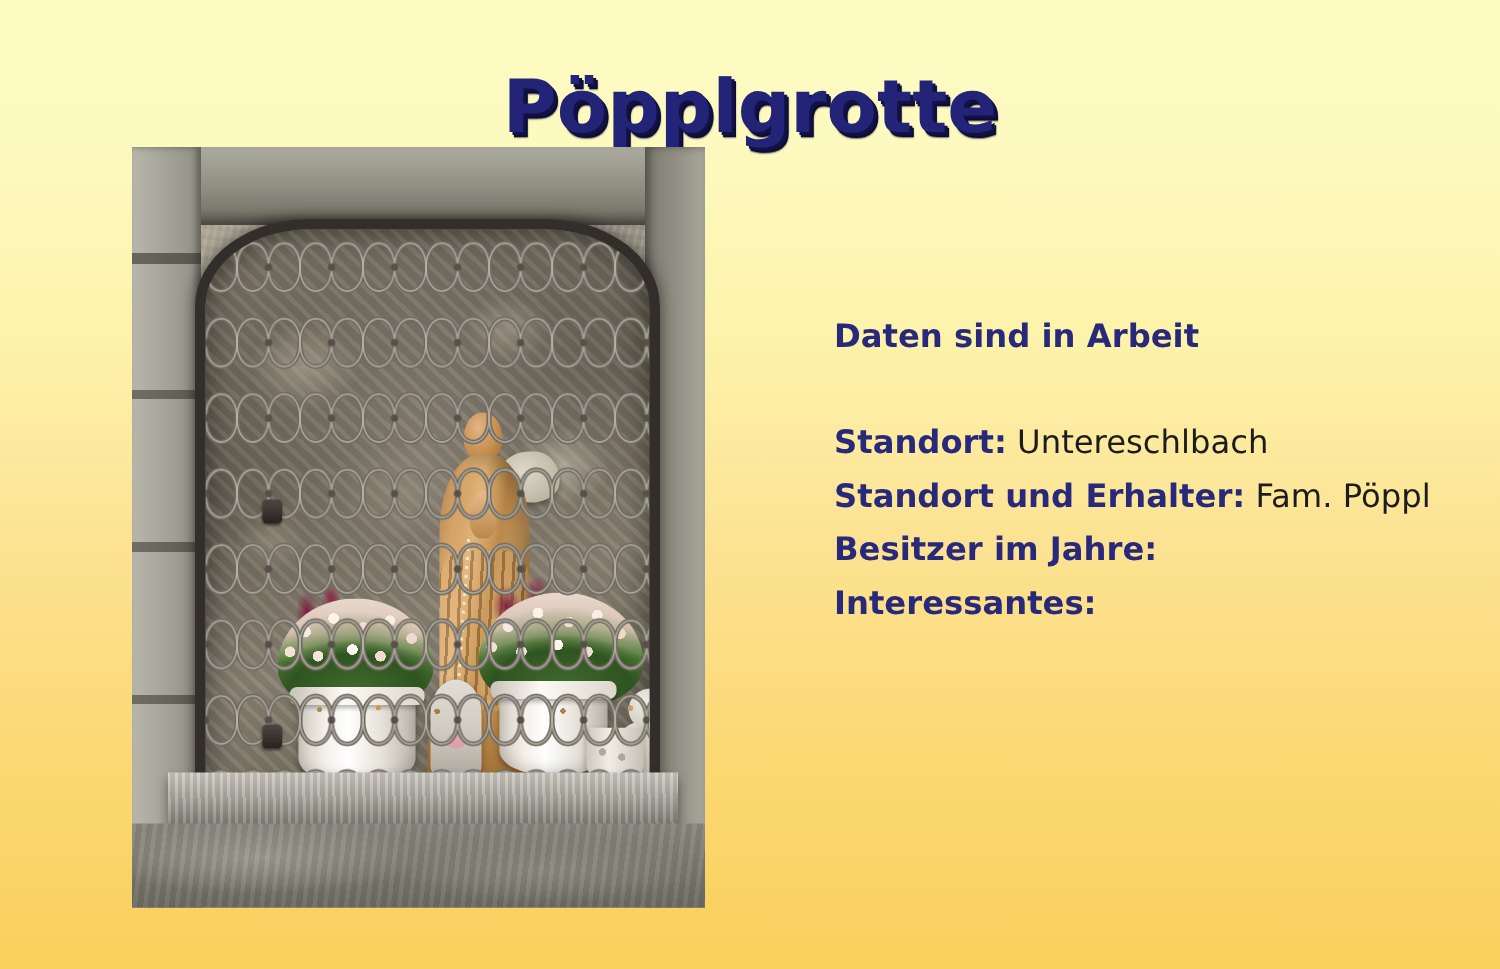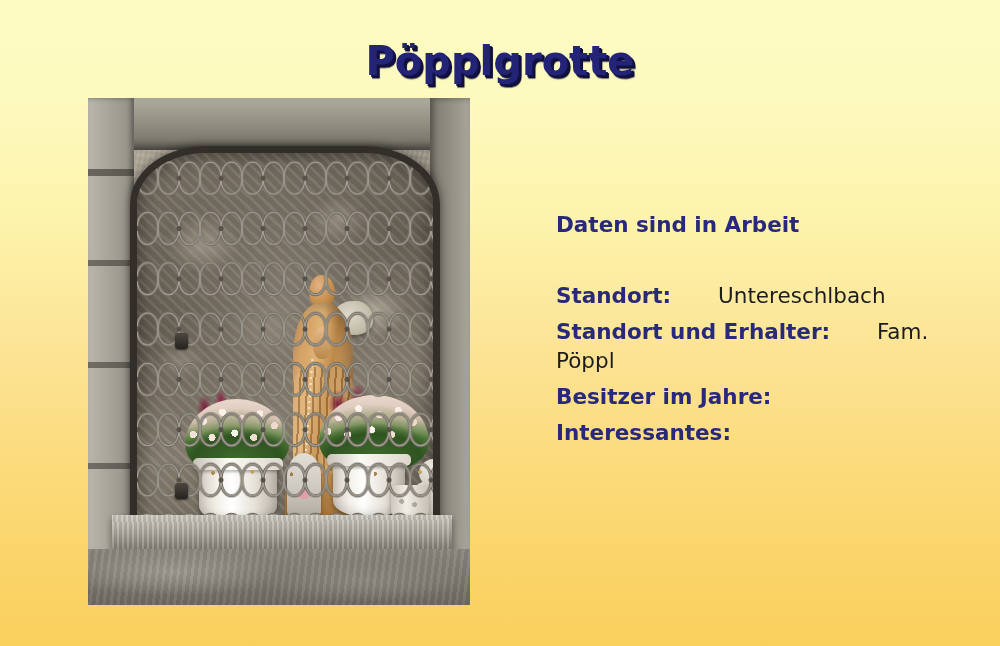--- a/index.html
+++ b/index.html
@@ -28,21 +28,21 @@
     top: 0;
     left: 0;
     width: 1000px;
     height: 92px;
     display: flex;
     align-items: flex-start;
     justify-content: center;
     padding-top: 13px;
   }
   .page-title {
-    font-size: 40px;
+    font-size: 49px;
     font-weight: bold;
     color: #232377;
     letter-spacing: 0px;
     line-height: 1.05;
     text-shadow:
        2px 2px 0 #111144,
        3px 3px 0 #0d0d33,
        3px 4px 1px rgba(10,10,50,0.55);
     white-space: nowrap;
   }
@@ -390,21 +390,20 @@
     margin: 0 0 6px 0;
   }
   .info-line .lbl {
     font-weight: bold;
     color: #29297c;
     text-align: center;
   }
   .info-line .val {
     font-weight: normal;
     color: #1c1c1c;
-    margin-left: 40px;
   }
 </style>
 </head>
 <body>
 
 <div class="page">
 
   <div class="title-bar">
     <h1 class="page-title">Pöpplgrotte</h1>
   </div>

